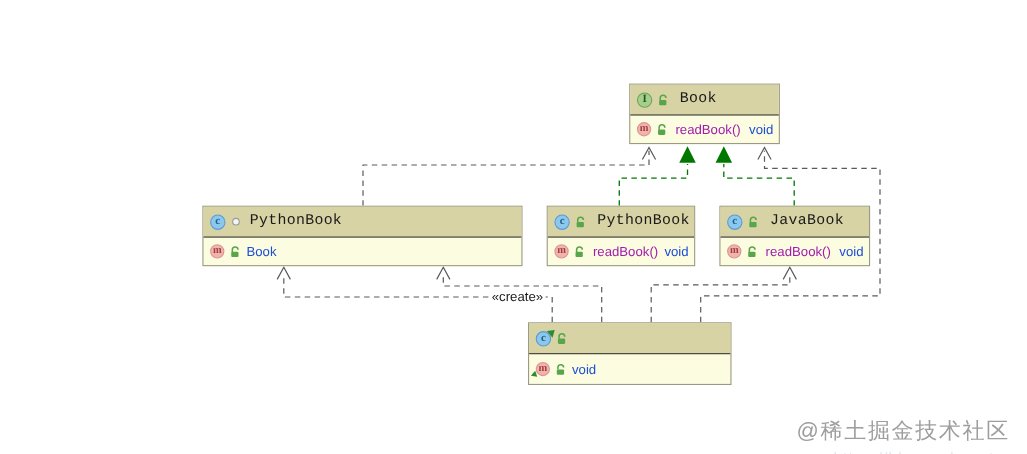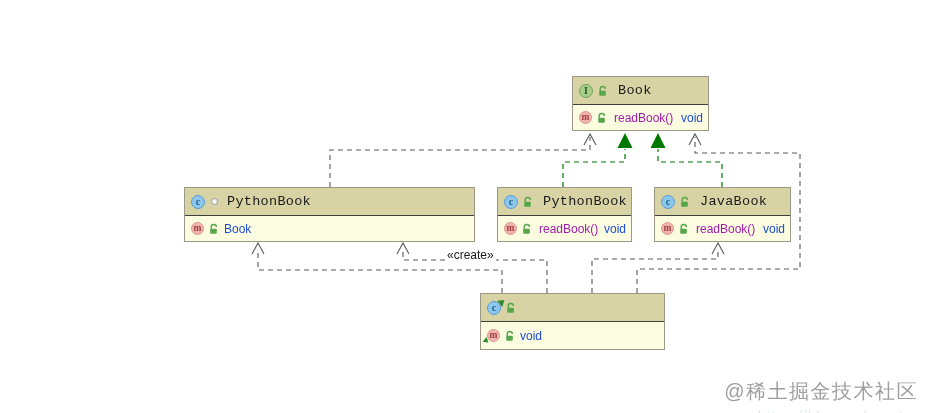--- a/index.html
+++ b/index.html
@@ -223,18 +223,18 @@
           <span class="run-arrow-sm"></span>
         </span>
       <svg class="lock" width="12" height="12" viewBox="0 0 12 12">
           <path d="M3.2 6V4.1a2.6 2.6 0 0 1 5.2 0" fill="none" stroke="#57a64a" stroke-width="1.4"></path>
           <rect x="2.2" y="5.8" width="6.6" height="4.9" rx="1" fill="#57a64a"></rect>
         </svg>
       <span class="ret">void</span>
     </div>
   </div>
 
-  <div class="edge-label" style="left:445px;top:248px;">«create»</div>
+  <div class="edge-label" style="left:445px;top:263px;">«create»</div>
 
   <div class="wm-url">https://blog.csdn.net</div>
   <div class="wm-text">@稀土掘金技术社区</div>
 
 </div>
 
 </body></html>

